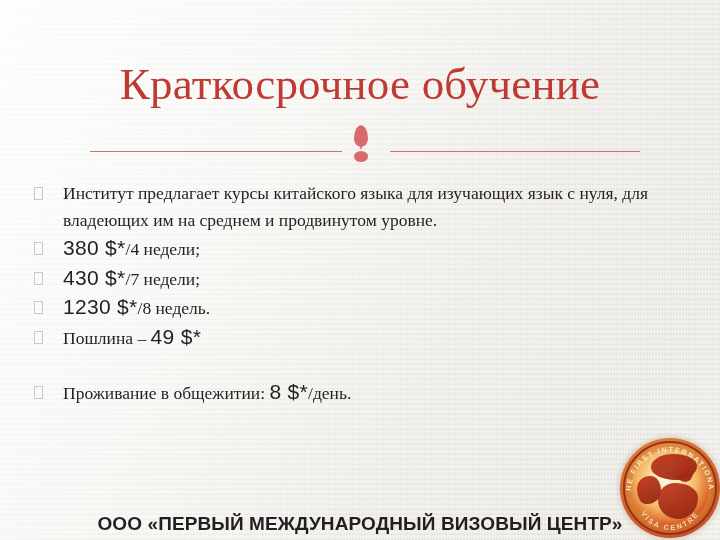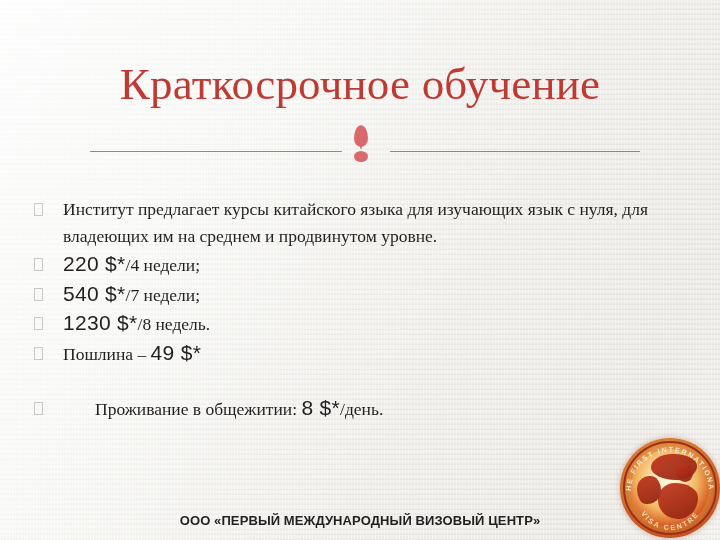--- a/index.html
+++ b/index.html
@@ -102,21 +102,20 @@
     background: #d9696b;
     border-radius: 50%;
   }
 
   
   #body-list {
     position: absolute;
     left: 30px;
     top: 180px;
     width: 620px;
-    margin-top: 16px;
   }
   .bullet-row {
     position: relative;
     display: flex;
     align-items: flex-start;
     margin-bottom: 2px;
   }
   .bullet-marker {
     flex: 0 0 auto;
     width: 9px;
@@ -133,31 +132,31 @@
     font-family: "Liberation Serif", serif;
     font-size: 17.5px;
     line-height: 26.5px;
     color: #231f20;
   }
   .num {
     font-family: "Liberation Sans", sans-serif;
     font-size: 21px;
     letter-spacing: 0.3px;
   }
-  .bullet-row.spacer-before { margin-top: 28px; gap: 32px; }
+  .bullet-row.spacer-before { margin-top: 28px; }
 
   
   #footer {
     position: absolute;
     left: 0;
     top: 513px;
     width: 720px;
     text-align: center;
     font-family: "Liberation Sans", sans-serif;
-    font-size: 13px;
+    font-size: 19px;
     font-weight: bold;
     letter-spacing: 0.1px;
     color: #231f20;
   }
 
   
   #logo {
     position: absolute;
     left: 620px;
     top: 438px;
@@ -226,25 +225,25 @@
     </div>
   </div>
 
   <div id="body-list">
       <div class="bullet-row">
         <span class="bullet-marker"></span>
         <span class="bullet-text"><span>Институт предлагает курсы китайского языка для изучающих язык с нуля, для владеющих им на среднем и продвинутом уровне.</span></span>
       </div>
       <div class="bullet-row">
         <span class="bullet-marker"></span>
-        <span class="bullet-text"><span class="num">220 $*</span><span>/4 недели;</span></span>
-      </div>
-      <div class="bullet-row">
-        <span class="bullet-marker"></span>
-        <span class="bullet-text"><span class="num">540 $*</span><span>/7 недели;</span></span>
+        <span class="bullet-text"><span class="num">380 $*</span><span>/4 недели;</span></span>
+      </div>
+      <div class="bullet-row">
+        <span class="bullet-marker"></span>
+        <span class="bullet-text"><span class="num">430 $*</span><span>/7 недели;</span></span>
       </div>
       <div class="bullet-row">
         <span class="bullet-marker"></span>
         <span class="bullet-text"><span class="num">1230 $*</span><span>/8 недель.</span></span>
       </div>
       <div class="bullet-row">
         <span class="bullet-marker"></span>
         <span class="bullet-text"><span>Пошлина – </span><span class="num">49 $*</span></span>
       </div>
       <div class="bullet-row spacer-before">

